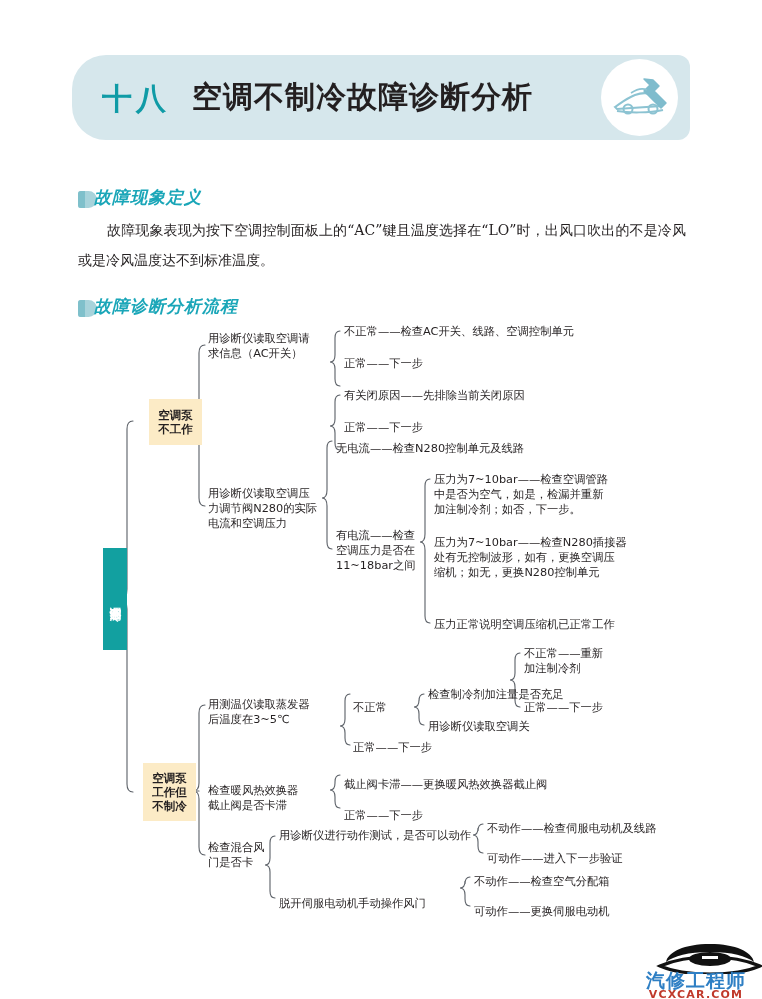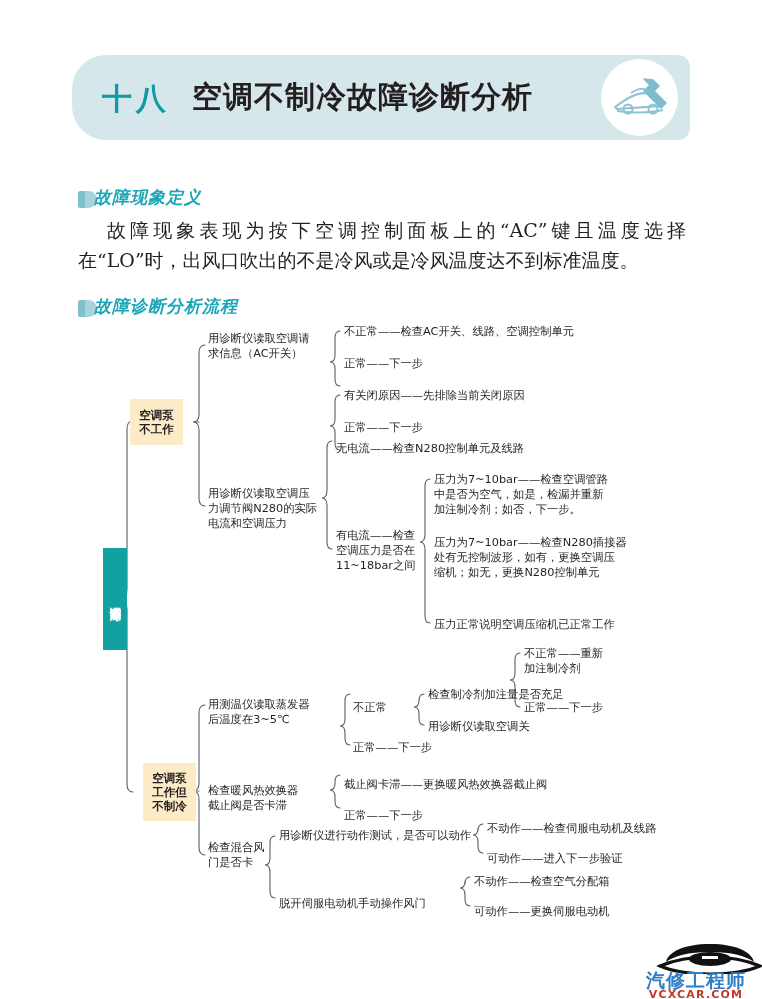--- a/index.html
+++ b/index.html
@@ -42,21 +42,21 @@
   .sec .sec-label{
     position:absolute;left:16px;top:-2px;
     font-size:17px;font-weight:bold;color:#1aa6b8;letter-spacing:1px;
     font-family:"DejaVu Sans","Liberation Sans",sans-serif;white-space:nowrap;font-style:italic;
   }
   #sec-def{top:188px;}
   #sec-flow{top:297px;}
 
   .para{
     position:absolute;left:78px;top:215px;width:608px;
-    font-size:19px;line-height:30px;color:#231f20;text-align:justify;
+    font-size:14px;line-height:30px;color:#231f20;text-align:justify;
     font-family:"DejaVu Serif","Liberation Serif",serif;
     text-indent:29px;
   }
 
   
   #diagram{position:absolute;left:0;top:0;width:762px;height:999px;}
   #diagram svg{position:absolute;left:0;top:0;}
 
   .node{position:absolute;box-sizing:border-box;}
   .root-node{
@@ -68,21 +68,21 @@
     letter-spacing:1px;
     font-family:"DejaVu Sans","Liberation Sans",sans-serif;
   }
   .ybox{
     background:#fcebc6;color:#231f20;font-weight:bold;
     font-size:11.5px;line-height:14px;text-align:center;
     display:flex;align-items:center;justify-content:center;
     font-family:"DejaVu Sans","Liberation Sans",sans-serif;
     padding:3px 4px;
   }
-  #node-pump-off{left:130px;top:399px;width:53px;height:46px;}
+  #node-pump-off{left:149px;top:399px;width:53px;height:46px;}
   #node-pump-on{left:143px;top:763px;width:53px;height:58px;}
 
   .txt{
     position:absolute;font-size:11.3px;line-height:15px;color:#231f20;
     font-family:"DejaVu Sans","Liberation Sans",sans-serif;
     white-space:pre-line;
   }
   .lv2{font-size:11.3px;}
   .lv3{font-size:11.3px;}
 </style>

